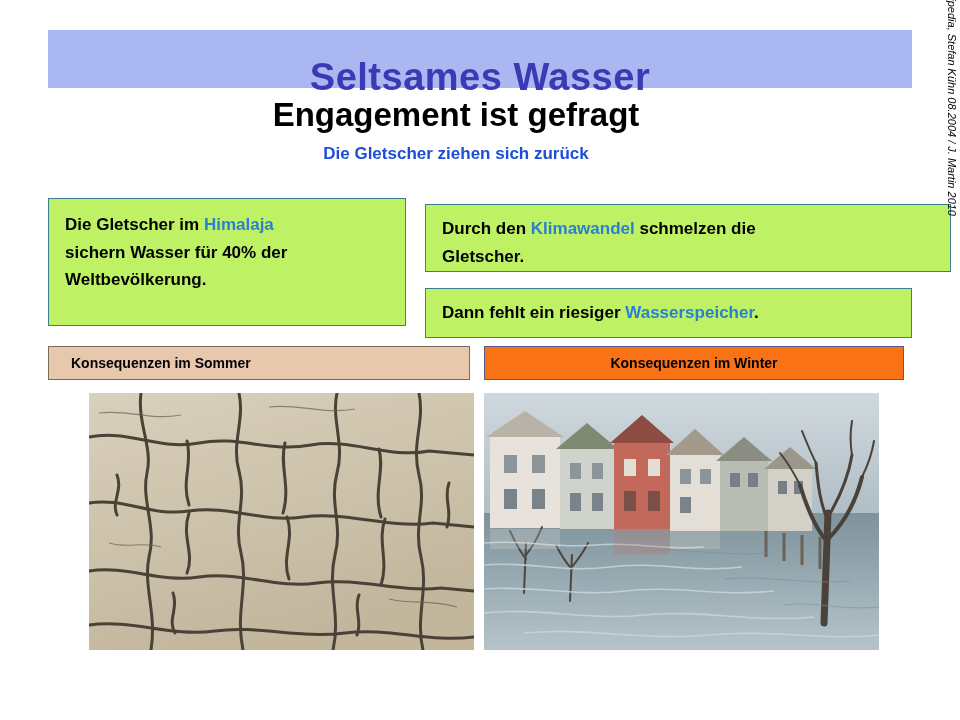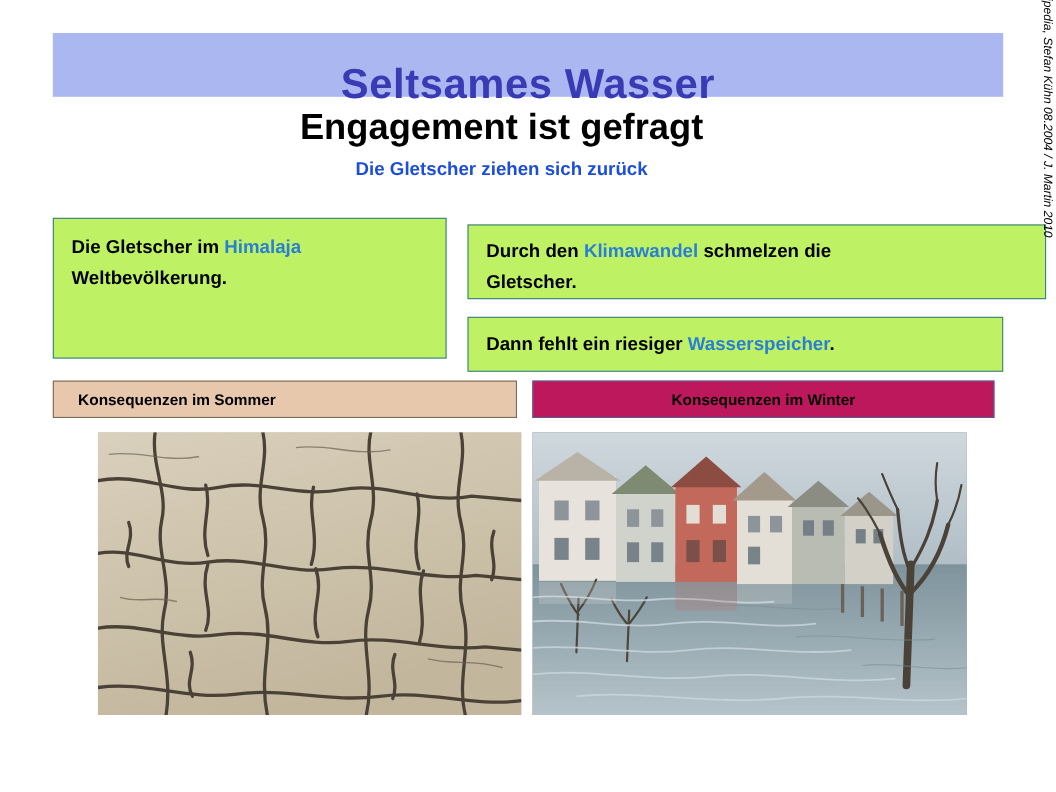--- a/index.html
+++ b/index.html
@@ -128,21 +128,21 @@
     height: 34px;
     background: #e8c8ad;
     padding-left: 22px;
     justify-content: flex-start;
   }
   #label-winter {
     left: 484px;
     top: 346px;
     width: 420px;
     height: 34px;
-    background: #be185d;
+    background: #f97316;
     border-color: #5a5a8a;
     justify-content: center;
   }
 
   
   .photo {
     position: absolute;
     overflow: hidden;
   }
   #photo-summer {
@@ -184,20 +184,21 @@
   </div>
 
   <div class="subtitle">Engagement ist gefragt</div>
   <div class="subsubtitle">Die Gletscher ziehen sich zurück</div>
 
   <div class="box" id="box-left">
     <div class="inner">
       <div>
         <span>Die Gletscher im </span><span class="hl">Himalaja</span>
       </div>
+      <div>sichern Wasser für 40% der</div>
       <div>Weltbevölkerung.</div>
     </div>
   </div>
 
   <div class="box" id="box-right-top">
     <div class="inner">
       <div>
         <span>Durch den </span><span class="hl">Klimawandel</span><span> schmelzen die</span>
       </div>
       <div>Gletscher.</div>

